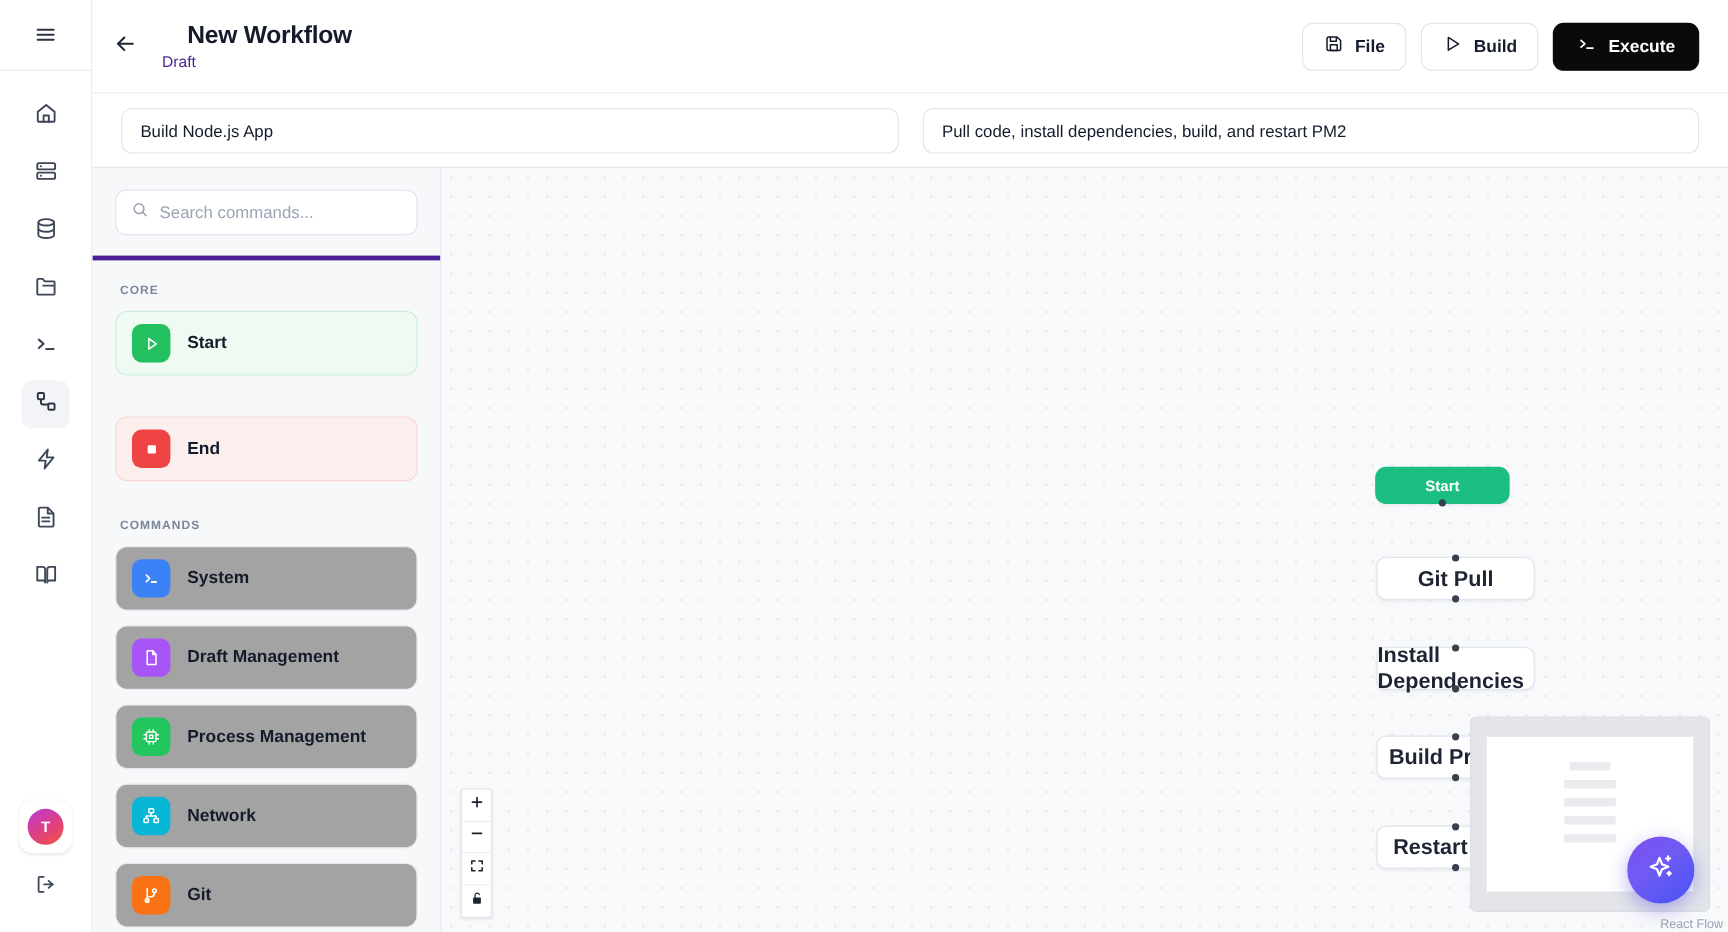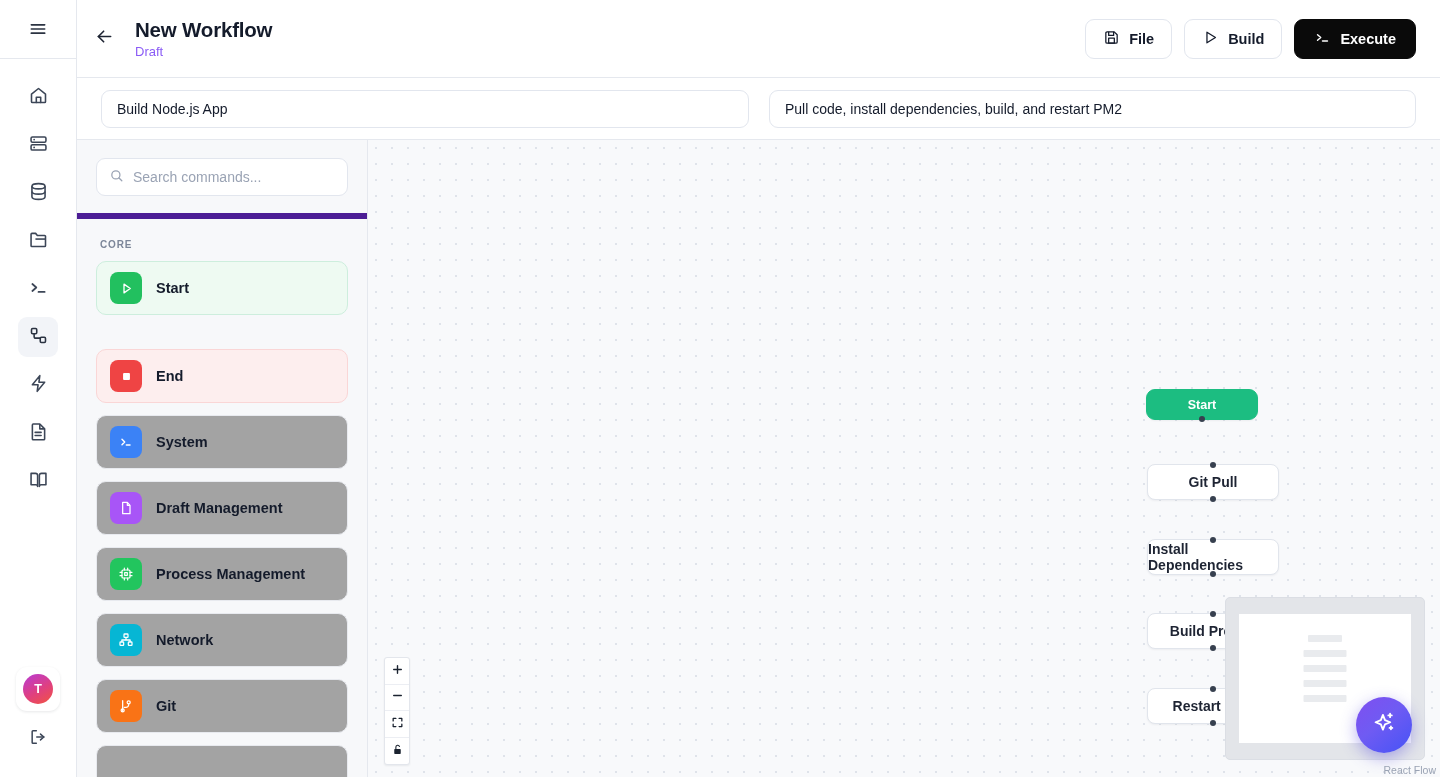--- a/index.html
+++ b/index.html
@@ -50,22 +50,22 @@
   .header {
     height: 78px; background: #fff;
     border-bottom: 1px solid #e5e8ee;
     display: flex; align-items: center; padding: 0 24px 0 10px; gap: 14px;
   }
   .back-btn {
     width: 34px; height: 34px; border-radius: 8px; color: #1e2433;
     display: flex; align-items: center; justify-content: center; cursor: pointer;
   }
   .title-block { display: flex; flex-direction: column; gap: 2px; }
-  .wf-title { font-size: 20.5px; font-weight: 700; letter-spacing: -.2px; color: #141b2b; }
-  .wf-sub { font-size: 13px; color: #8b5cf6; }
+  .wf-title { font-size: 20.5px; font-weight: 700; letter-spacing: -.2px; color: #141b2b; margin-left: 21px; }
+  .wf-sub { font-size: 13px; color: #4c1d95; }
   .hdr-actions { margin-left: auto; display: flex; align-items: center; gap: 12px; }
   .btn {
     height: 40px; border-radius: 9px; border: 1px solid #e2e6ee; background: #fff;
     display: flex; align-items: center; gap: 9px; padding: 0 17px;
     font-size: 14.5px; font-weight: 600; color: #141b2b; cursor: pointer;
   }
   .btn.primary { background: #0a0a0a; border-color: #0a0a0a; color: #fff; padding: 0 19px; }
 
   
   .meta-row {
@@ -82,21 +82,21 @@
 
   
   .body { flex: 1; display: flex; min-height: 0; }
 
   
   .palette {
     width: 291px; flex: 0 0 291px; background: #f7f8fa;
     border-right: 1px solid #e5e8ee;
     display: flex; flex-direction: column; overflow: hidden;
   }
-  .search-wrap { padding: 18px 19px 17px; border-bottom: 6px solid #4c1d95; }
+  .search-wrap { padding: 18px 19px 17px; border-bottom: 4px solid #4c1d95; }
   .search-box {
     height: 38px; background: #fff; border: 1px solid #e2e6ee; border-radius: 9px;
     display: flex; align-items: center; gap: 9px; padding: 0 12px;
   }
   .search-box input {
     border: 0; outline: 0; background: transparent; flex: 1;
     font-family: inherit; font-size: 14px; color: #141b2b;
   }
   .search-box input::placeholder { color: #9aa3b4; }
   .palette-scroll { flex: 1; overflow: hidden; padding: 0 19px 10px; }
@@ -121,21 +121,21 @@
   .canvas {
     flex: 1; position: relative; overflow: hidden;
     background-color: #f8f9fb;
     background-image: radial-gradient(#dfe3ea 1.1px, transparent 1.1px);
     background-size: 16px 16px;
   }
   .node {
     position: absolute; border-radius: 8px; background: #fff;
     border: 1px solid #e1e5ec; box-shadow: 0 1px 2px rgba(20,25,40,.05);
     display: flex; align-items: center; justify-content: center;
-    font-size: 14px; font-weight: 600; color: #1e2433; cursor: grab;
+    font-size: 18px; font-weight: 600; color: #1e2433; cursor: grab;
   }
   .node.start {
     background: #1cbd81; border-color: #1cbd81; color: #fff; border-radius: 9px;
     font-size: 12.5px; font-weight: 700;
   }
   .handle {
     position: absolute; width: 6px; height: 6px; border-radius: 50%;
     background: #37404f; left: 50%; transform: translateX(-50%);
   }
   .handle.top { top: -3px; } .handle.bot { bottom: -3px; }
@@ -368,20 +368,21 @@
 
           <div class="card end">
             <div class="tile" style="background:#ef4444">
               <svg width="15" height="15" viewBox="0 0 24 24" fill="#fff" stroke="none">
                 <rect x="6.5" y="6.5" width="11" height="11" rx="1.6"></rect>
               </svg>
             </div>
             <div class="card-label">End</div>
           </div>
 
+          <div class="sec-label">COMMANDS</div>
 
           <div class="card">
             <div class="tile" style="background:#3b82f6">
               <svg width="16" height="16" viewBox="0 0 24 24" fill="none" stroke="#fff" stroke-width="2.2" stroke-linecap="round" stroke-linejoin="round">
                 <polyline points="6 8 10 12 6 16"></polyline>
                   <line x1="12.5" y1="16.5" x2="18" y2="16.5"></line>
               </svg>
             </div>
             <div class="card-label">System</div>
           </div>

